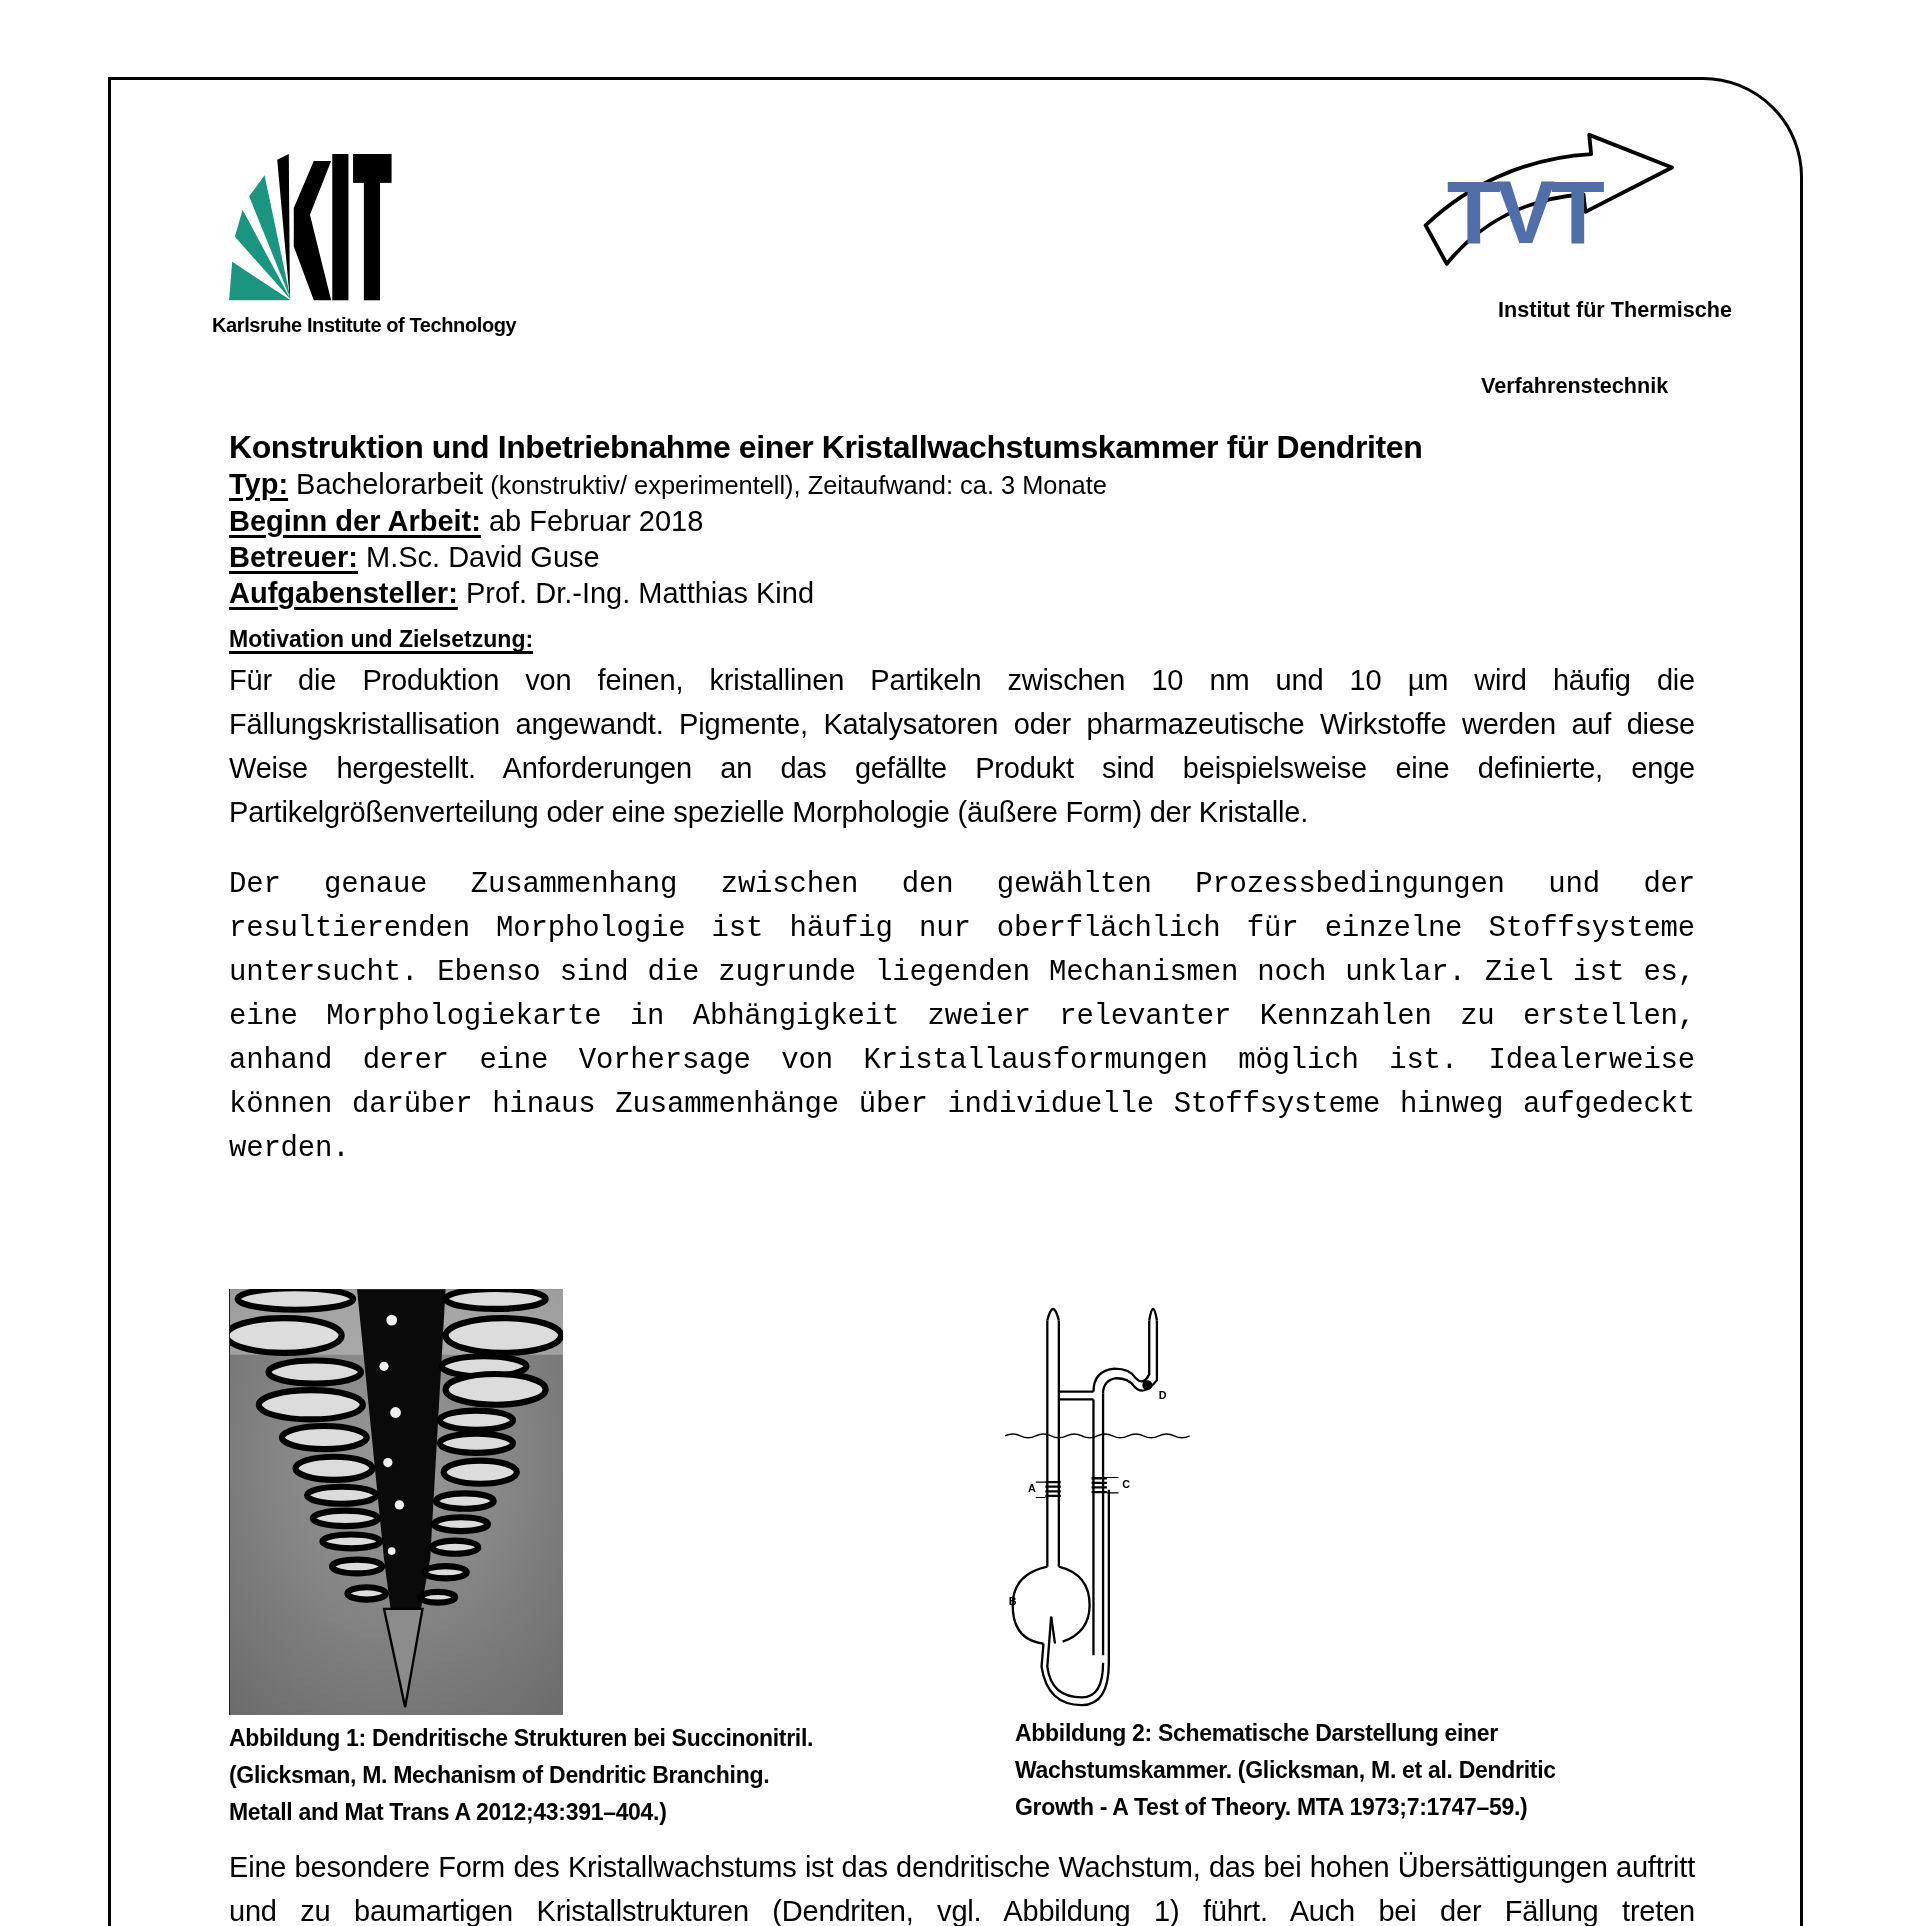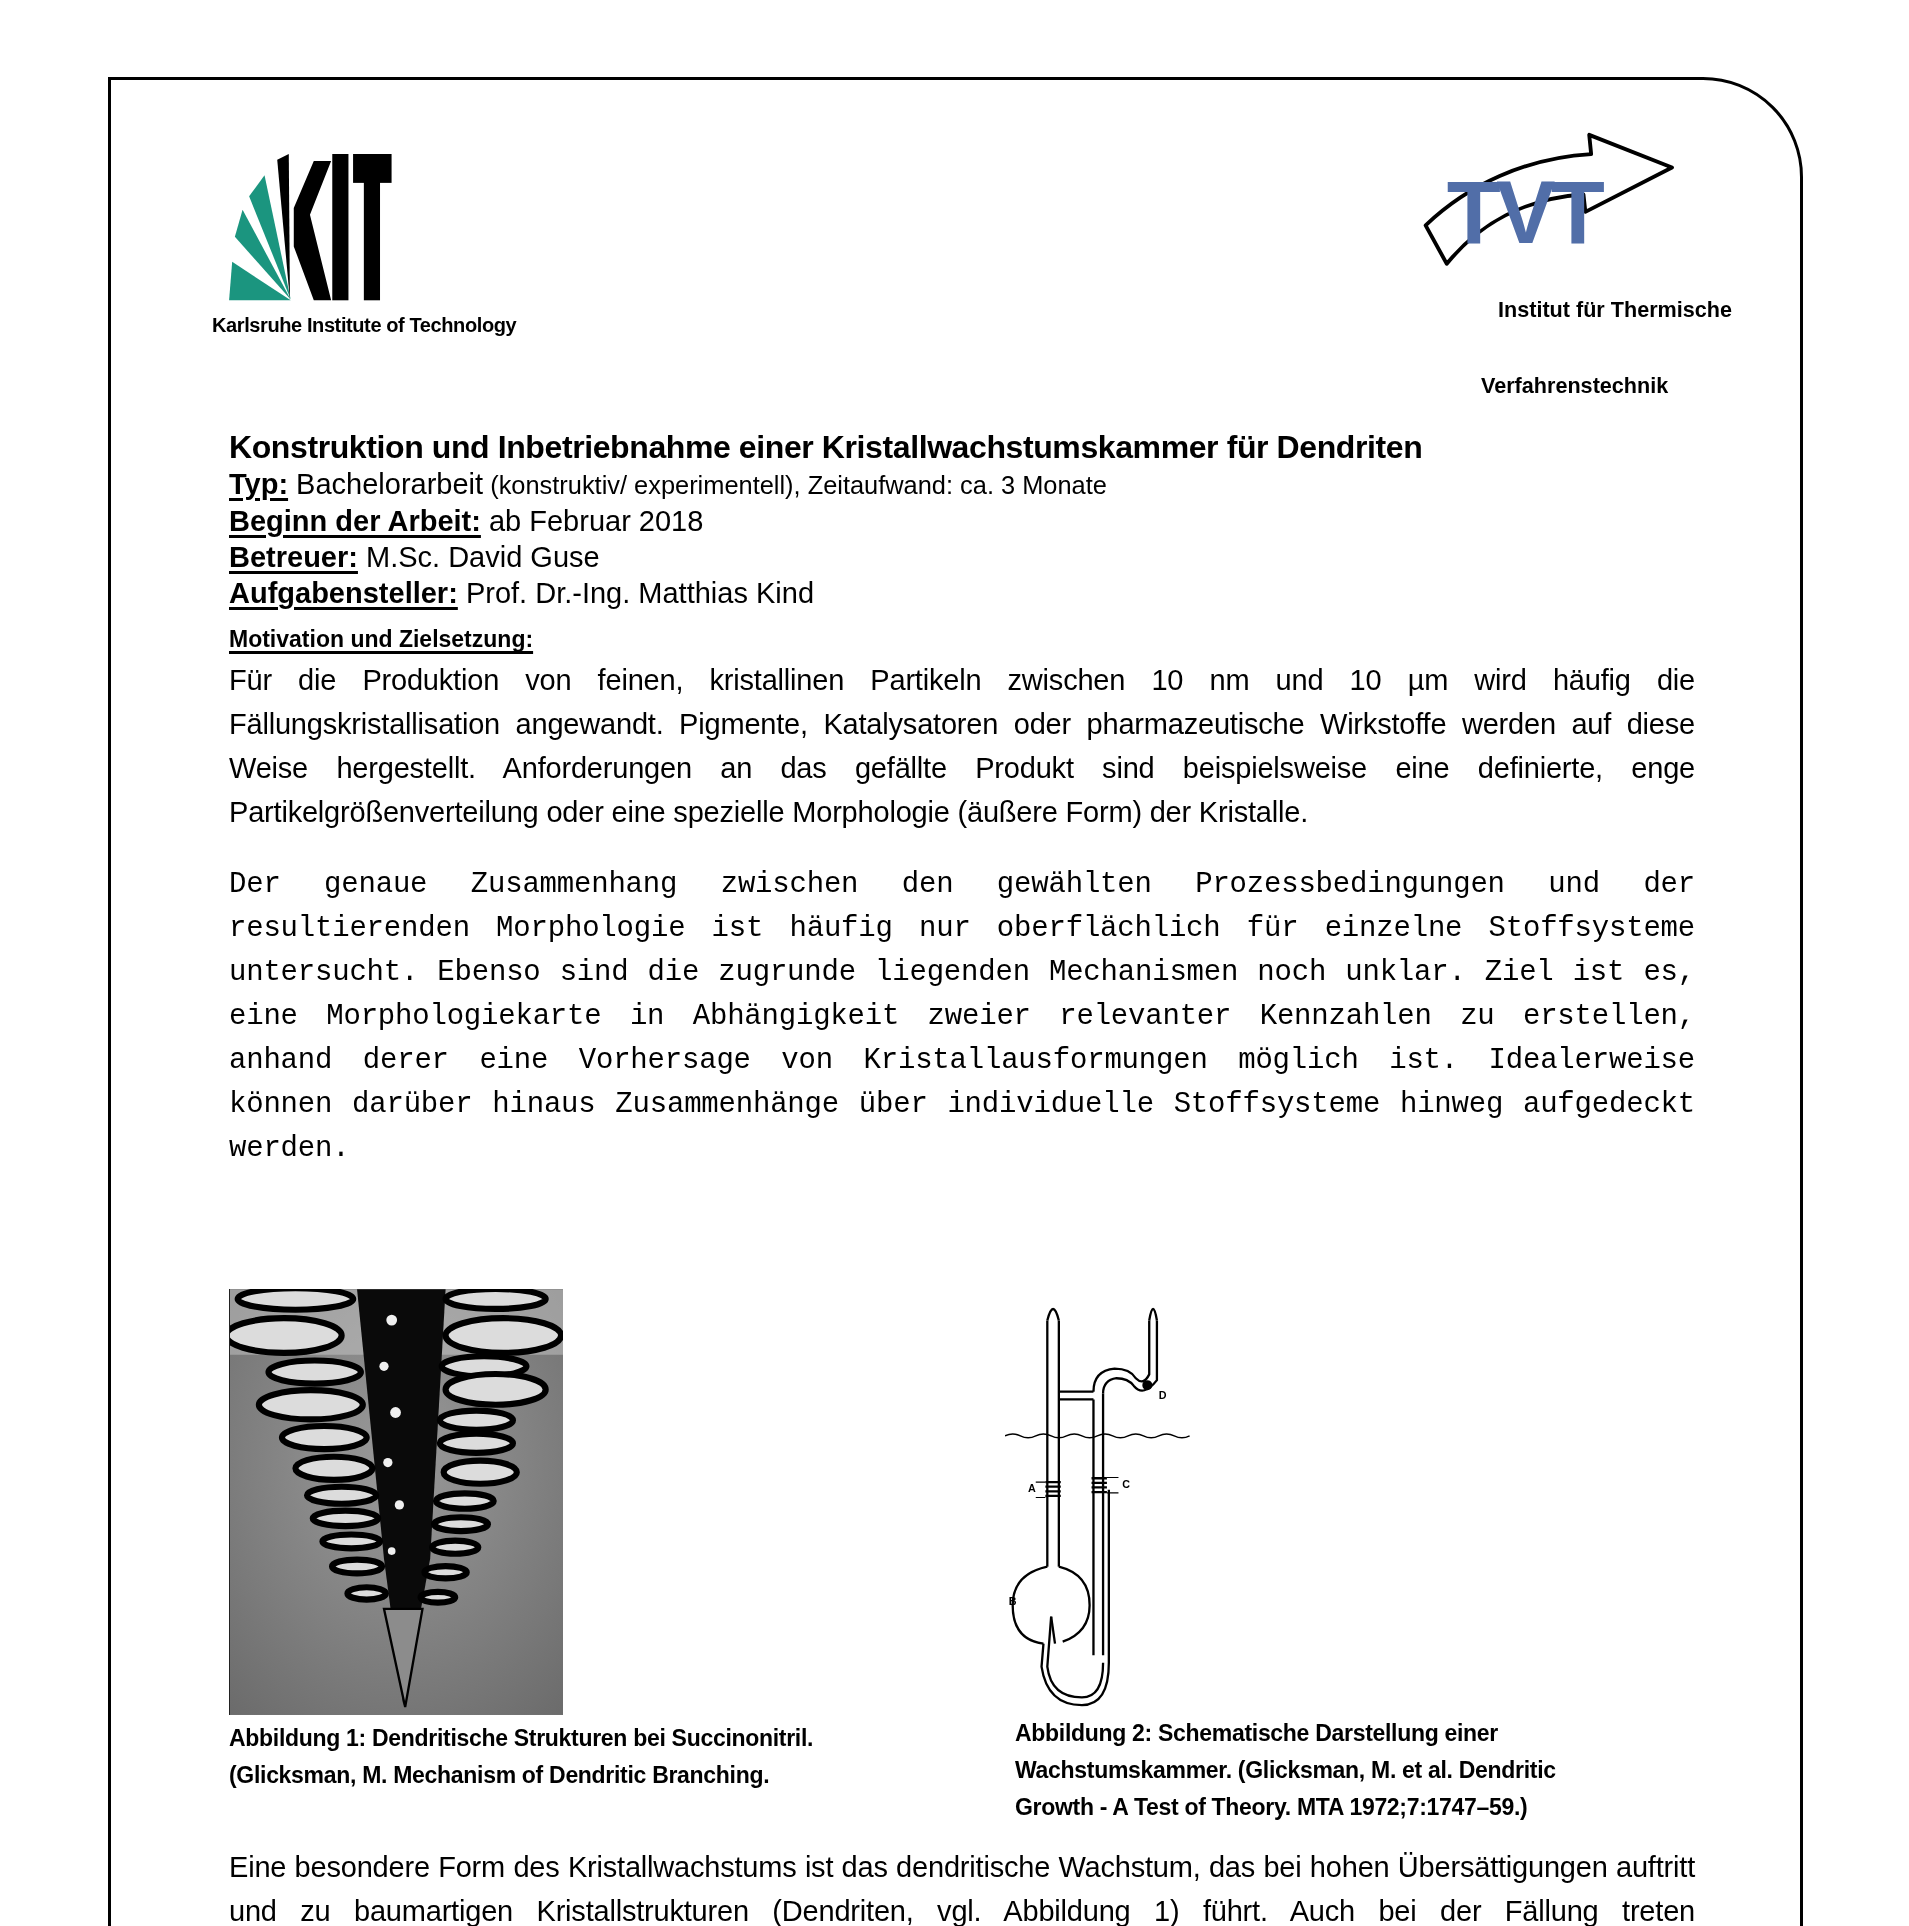--- a/index.html
+++ b/index.html
@@ -173,25 +173,26 @@
         <text x="305" y="495">C</text>
         <text x="400" y="265">D</text>
         <text x="10" y="800">B</text>
       </g>
     </svg>
   </div>
 
   <div class="cap cap1">
     <div>Abbildung 1:  Dendritische Strukturen bei Succinonitril.</div>
     <div>(Glicksman, M. Mechanism of Dendritic Branching.</div>
+    <div>Metall and Mat Trans A 2012;43:391–404.)</div>
   </div>
   <div class="cap cap2">
     <div>Abbildung 2: Schematische Darstellung einer</div>
     <div>Wachstumskammer. (Glicksman, M. et al. Dendritic</div>
-    <div>Growth - A Test of Theory. MTA 1972;7:1747–59.)</div>
+    <div>Growth - A Test of Theory. MTA 1973;7:1747–59.)</div>
   </div>
 </div>
 
 <div class="abs lower">
   <p class="para" style="margin-top:0">Eine besondere Form des Kristallwachstums ist das dendritische Wachstum, das bei hohen Übersättigungen auftritt und zu baumartigen Kristallstrukturen (Dendriten, vgl. Abbildung 1) führt. Auch bei der Fällung treten dendritenähnliche Strukturen auf. Diese lassen sich aufgrund der schnellen Reaktion im ns- bis s-Maßstab und des kleinen Größenmaßstabs im nm- bis µm-Bereich aber nur schlecht quantitativ untersuchen.</p>
 
 </div>
 
 
 </body></html>

